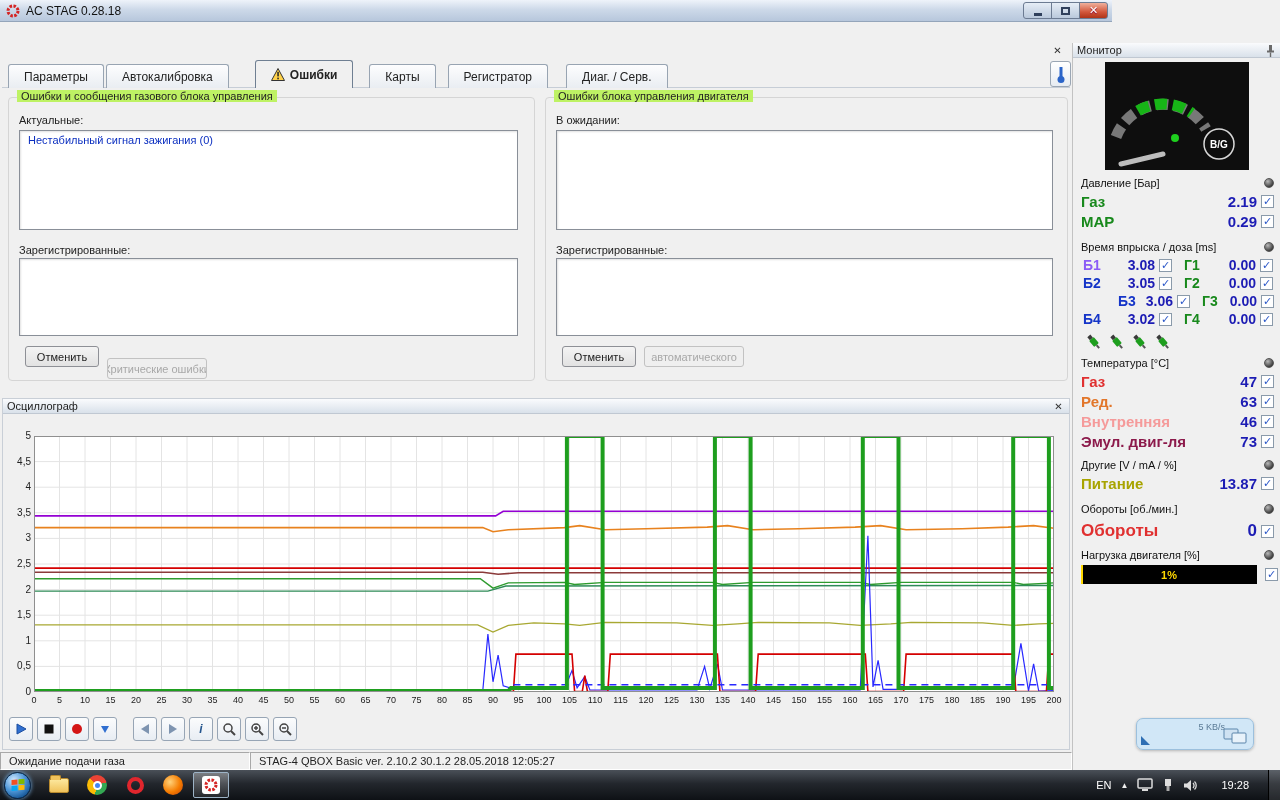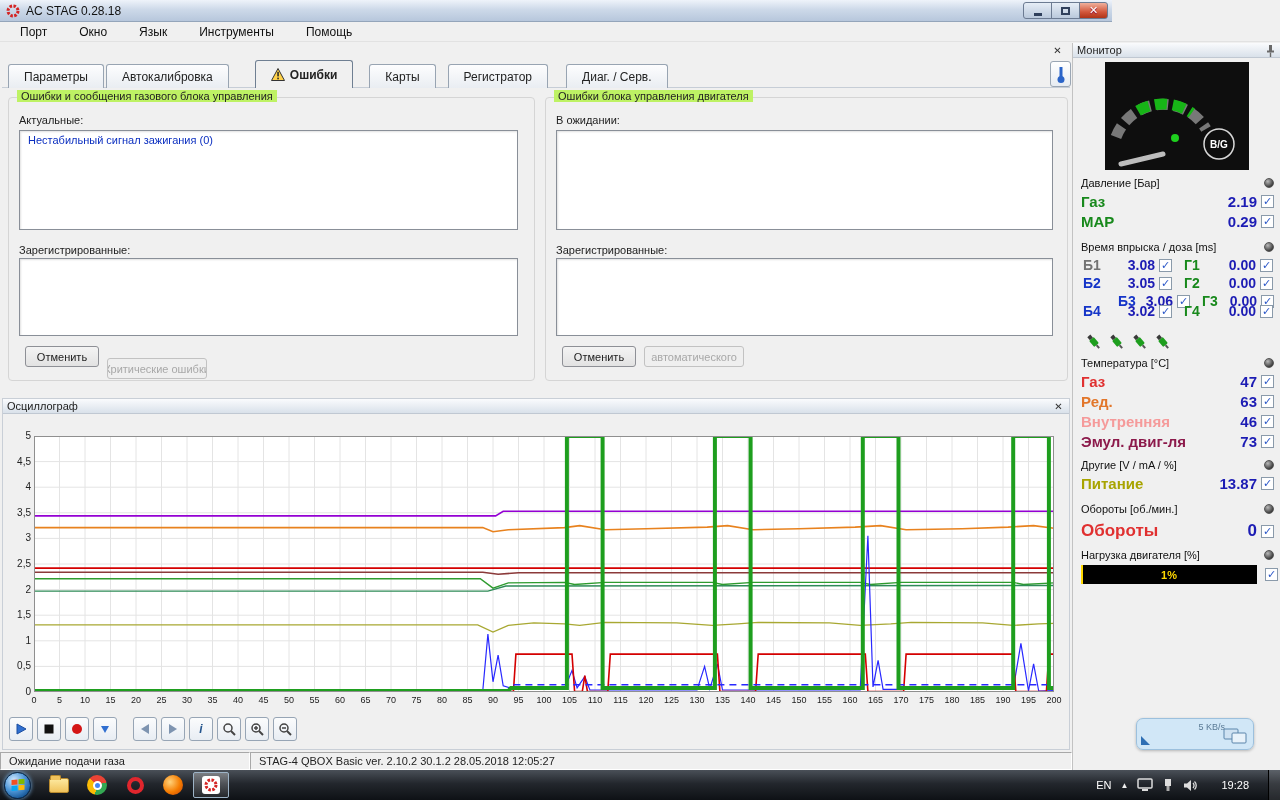--- a/index.html
+++ b/index.html
@@ -156,27 +156,20 @@
         </div>
       <div class="wbtn mid">
           <span class="glyph-max"></span>
         </div>
       <div class="wbtn" id="btn-close">
           <span class="glyph-close">✕</span>
         </div>
     </div>
   </div>
 
-  <div id="menubar">
-    <span>Порт</span>
-    <span>Окно</span>
-    <span>Язык</span>
-    <span>Инструменты</span>
-    <span>Помощь</span>
-  </div>
 
   <div id="panel-strip">
     <div class="x-btn">✕</div>
   </div>
 
   <div id="tab-underline"></div>
   <div id="tabsrow">
     <div class="tab t1">
         <span>Параметры</span>
       </div>
@@ -455,21 +448,21 @@
         <span class="sp"></span>
       <span class="mon-val">0.29</span>
       <span class="cb">✓</span>
     </div>
 
     <div class="mon-sec" style="top:196px;">
       <span>Время впрыска / доза [ms]</span>
       <span class="knob"></span>
     </div>
     <div class="inj-row" style="top:214px;">
-      <span class="il" style="color: #737373;">Б1</span>
+      <span class="il" style="color: #8b5cf6;">Б1</span>
       <span class="iv mon-val">3.08</span>
       <span class="cb">✓</span>
       <span class="gl" style="color: rgb(24, 137, 28);">Г1</span>
       <span class="iv mon-val">0.00</span>
       <span class="cb">✓</span>
     </div>
     <div class="inj-row" style="top:232px;">
       <span class="il" style="color: rgb(21, 53, 200);">Б2</span>
       <span class="iv mon-val">3.05</span>
       <span class="cb">✓</span>
@@ -478,21 +471,21 @@
       <span class="cb">✓</span>
     </div>
     <div class="inj-row" style="top:250px;margin-left:35px;">
       <span class="il" style="color: rgb(21, 53, 200);">Б3</span>
       <span class="iv mon-val">3.06</span>
       <span class="cb">✓</span>
       <span class="gl" style="color: rgb(24, 137, 28);">Г3</span>
       <span class="iv mon-val">0.00</span>
       <span class="cb">✓</span>
     </div>
-    <div class="inj-row" style="top:260px;">
+    <div class="inj-row" style="top:268px;">
       <span class="il" style="color: rgb(21, 53, 200);">Б4</span>
       <span class="iv mon-val">3.02</span>
       <span class="cb">✓</span>
       <span class="gl" style="color: rgb(24, 137, 28);">Г4</span>
       <span class="iv mon-val">0.00</span>
       <span class="cb">✓</span>
     </div>
 
     <div id="sparks">
       <svg width="18" height="20">

